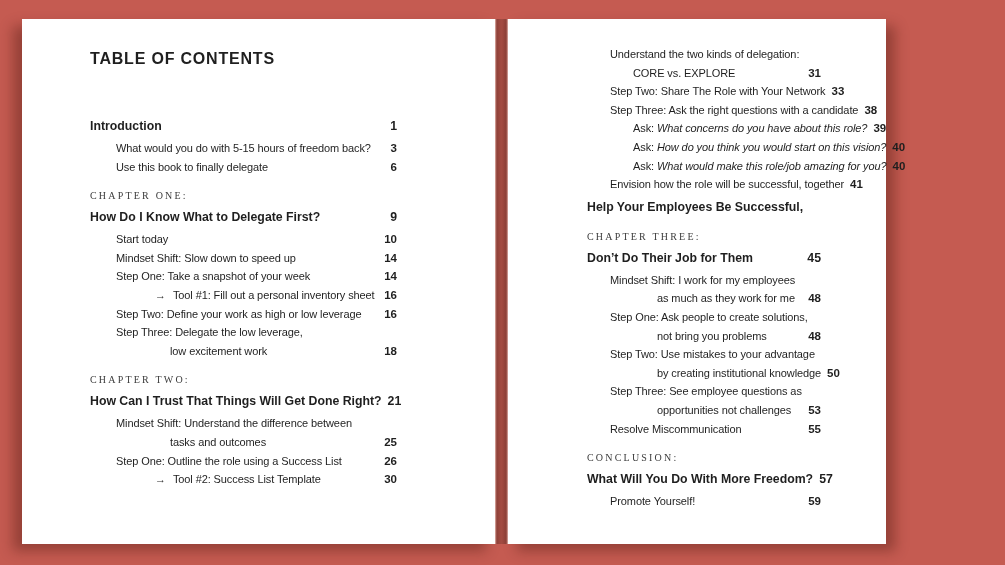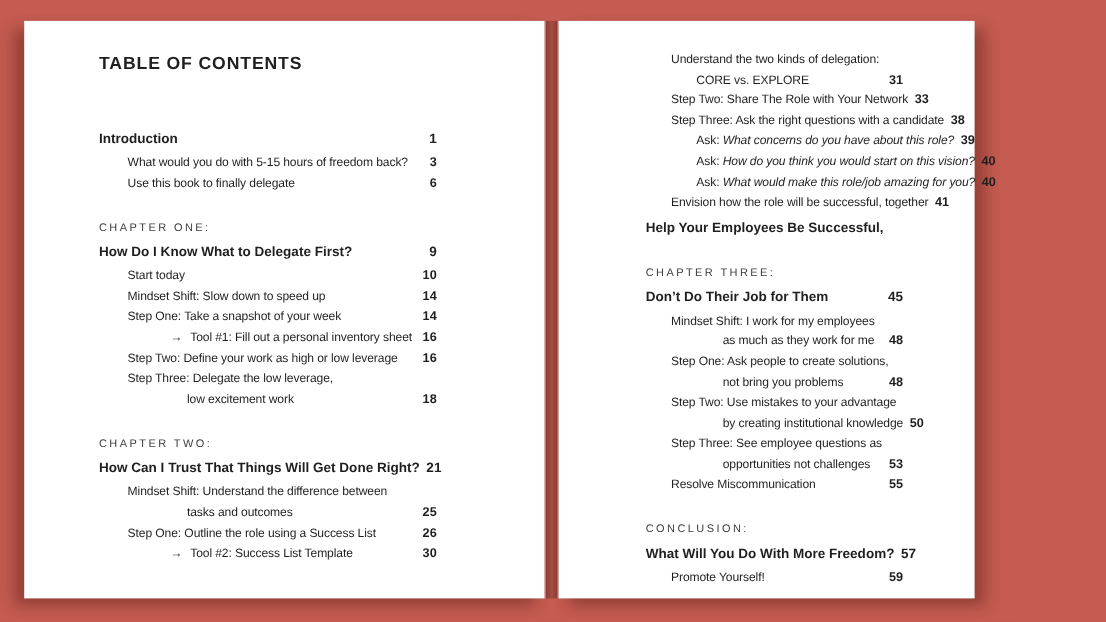--- a/index.html
+++ b/index.html
@@ -74,26 +74,27 @@
   .row .txt { flex: 0 1 auto; overflow: visible; }
   .row .num {
     flex: 0 0 auto;
     margin-left: 6px;
     font-weight: bold;
     font-size: 11.5px;
     letter-spacing: 0;
   }
 
   .e-chapter {
-    margin-top: 22px;
+    margin-top: 10px;
     height: 19px;
     line-height: 19px;
     font-size: 10px;
     letter-spacing: 2.2px;
     color: var(--label);
+    font-family: Liberation Serif, serif;
   }
   .e-bold {
     margin-top: 3px;
     height: 20px;
     line-height: 20px;
     font-size: 12.3px;
     font-weight: bold;
     letter-spacing: 0;
   }
   .e-chapter + .e-bold { margin-top: 2px; align-items: flex-end; }

